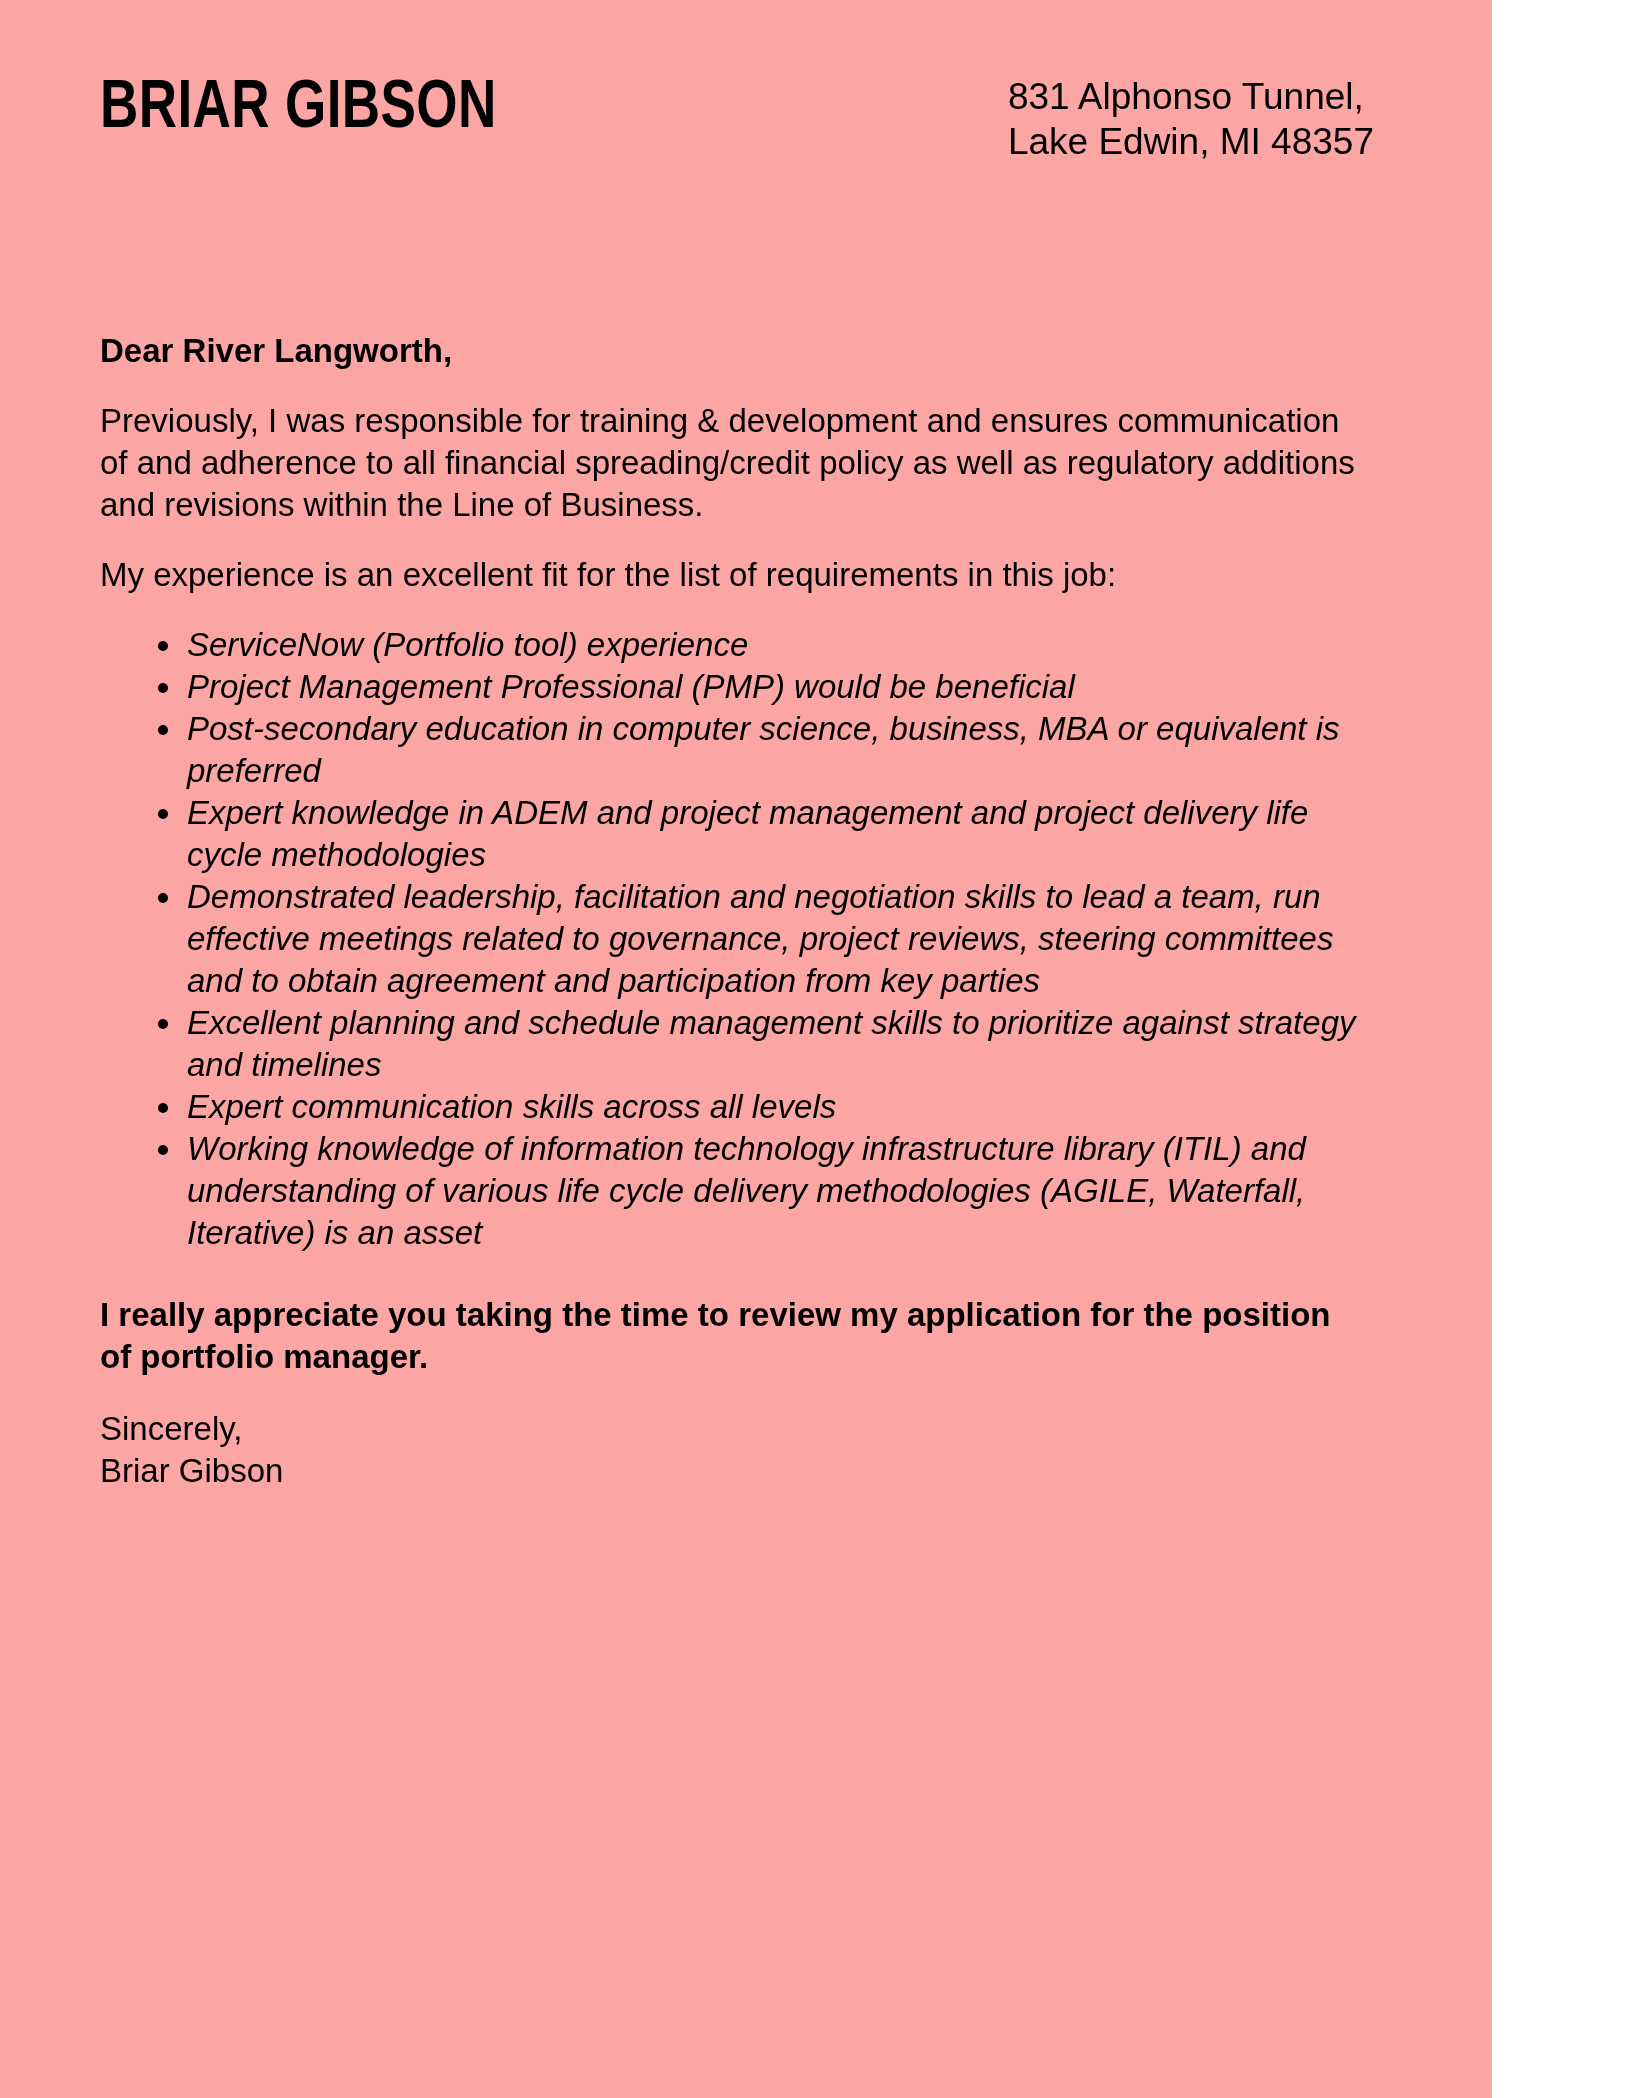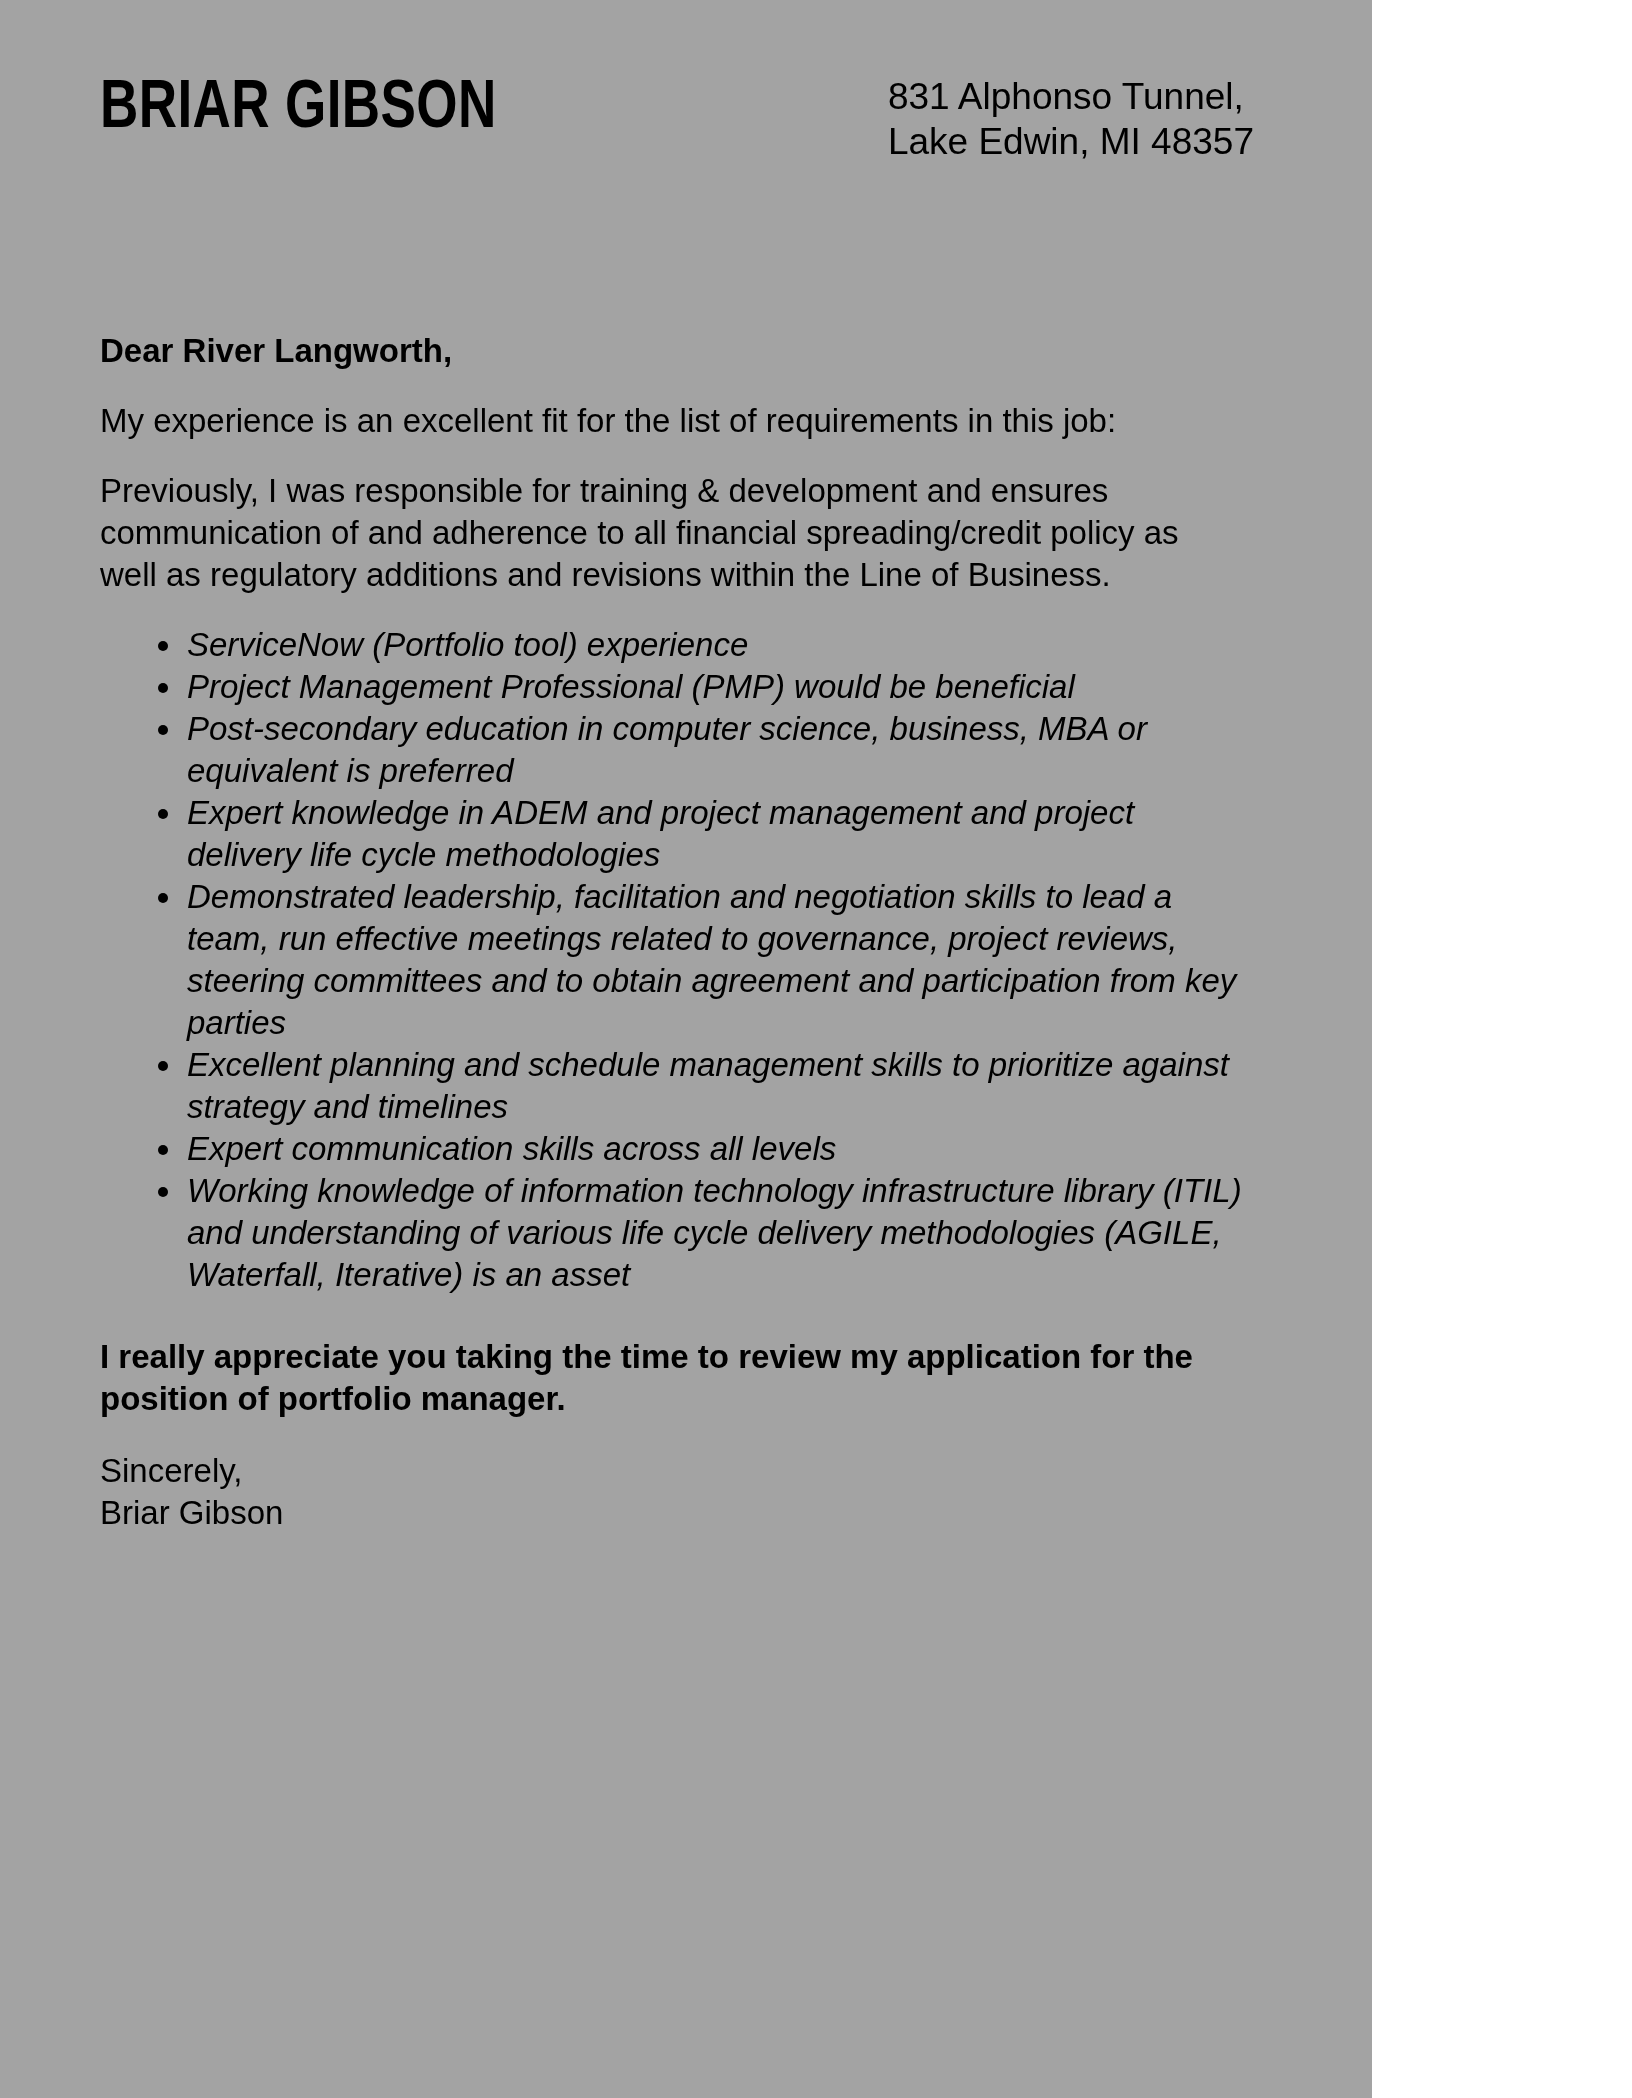--- a/index.html
+++ b/index.html
@@ -2,23 +2,23 @@
 <html><head>
 <meta charset="utf-8">
 <style>
   html, body {
     margin: 0;
     padding: 0;
     background: #ffffff;
   }
   .page {
     position: relative;
-    width: 1372px;
+    width: 1492px;
     height: 2098px;
-    background: #a3a3a3;
+    background: #fca5a5;
     color: #000000;
     font-family: "Liberation Sans", "DejaVu Sans", sans-serif;
     overflow: hidden;
     box-sizing: border-box;
   }
   .header {
     display: flex;
     justify-content: space-between;
     align-items: flex-start;
     padding: 56px 118px 0 100px;
@@ -81,23 +81,23 @@
     <div class="address">
       <div>831 Alphonso Tunnel,</div>
       <div>Lake Edwin, MI 48357</div>
     </div>
   </div>
 
   <div class="letter">
     <p class="greeting">Dear River Langworth,</p>
 
 
+    <p class="para">Previously, I was responsible for training &amp; development and ensures communication of and adherence to all financial spreading/credit policy as well as regulatory additions and revisions within the Line of Business.</p>
+
     <p class="para">My experience is an excellent fit for the list of requirements in this job:</p>
-
-    <p class="para">Previously, I was responsible for training &amp; development and ensures communication of and adherence to all financial spreading/credit policy as well as regulatory additions and revisions within the Line of Business.</p>
 
     <ul class="reqs">
         <li>ServiceNow (Portfolio tool) experience</li>
         <li>Project Management Professional (PMP) would be beneficial</li>
         <li>Post-secondary education in computer science, business, MBA or equivalent is preferred</li>
         <li>Expert knowledge in ADEM and project management and project delivery life cycle methodologies</li>
         <li>Demonstrated leadership, facilitation and negotiation skills to lead a team, run effective meetings related to governance, project reviews, steering committees and to obtain agreement and participation from key parties</li>
         <li>Excellent planning and schedule management skills to prioritize against strategy and timelines</li>
         <li>Expert communication skills across all levels</li>
         <li>Working knowledge of information technology infrastructure library (ITIL) and understanding of various life cycle delivery methodologies (AGILE, Waterfall, Iterative) is an asset</li>

